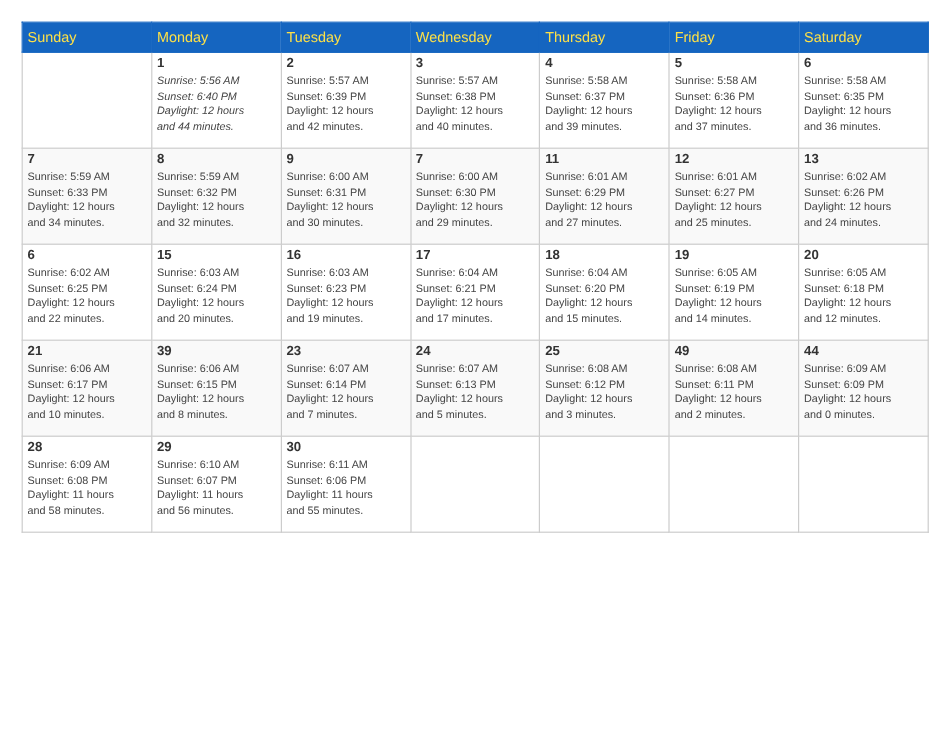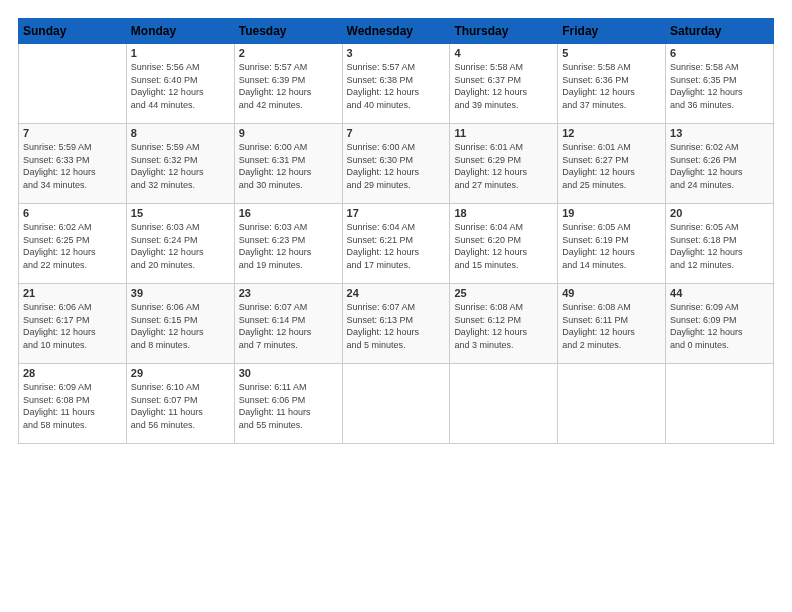--- a/index.html
+++ b/index.html
@@ -43,23 +43,23 @@
       font-size: 14px;
       color: #555;
     }
     table {
       width: 100%;
       border-collapse: collapse;
       table-layout: fixed;
     }
     thead tr th {
       background-color: #1565c0;
-      color: #000000;
+      color: #fde047;
       font-size: 12px;
-      font-weight: bold;
+      font-weight: normal;
       padding: 5px 4px;
       text-align: left;
       border: 1px solid #1565c0;
     }
     tbody tr td {
       border: 1px solid #ccc;
       vertical-align: top;
       padding: 3px 4px;
       font-size: 9.5px;
       color: #333;
@@ -97,21 +97,21 @@
           <th>Thursday</th>
           <th>Friday</th>
           <th>Saturday</th>
         </tr>
     </thead>
     <tbody id="calendar-body">
     <tr>
           <td class="empty"></td>
           <td>
             <div class="day-number">1</div>
-            <div class="cell-text" style="white-space: pre-line;">Sunrise: 5:56 AM
+            <div class="cell-text" style="white-space: pre-line; font-style: italic;">Sunrise: 5:56 AM
 Sunset: 6:40 PM
 Daylight: 12 hours
 and 44 minutes.</div>
           </td>
           <td>
             <div class="day-number">2</div>
             <div class="cell-text" style="white-space: pre-line;">Sunrise: 5:57 AM
 Sunset: 6:39 PM
 Daylight: 12 hours
 and 42 minutes.</div>

